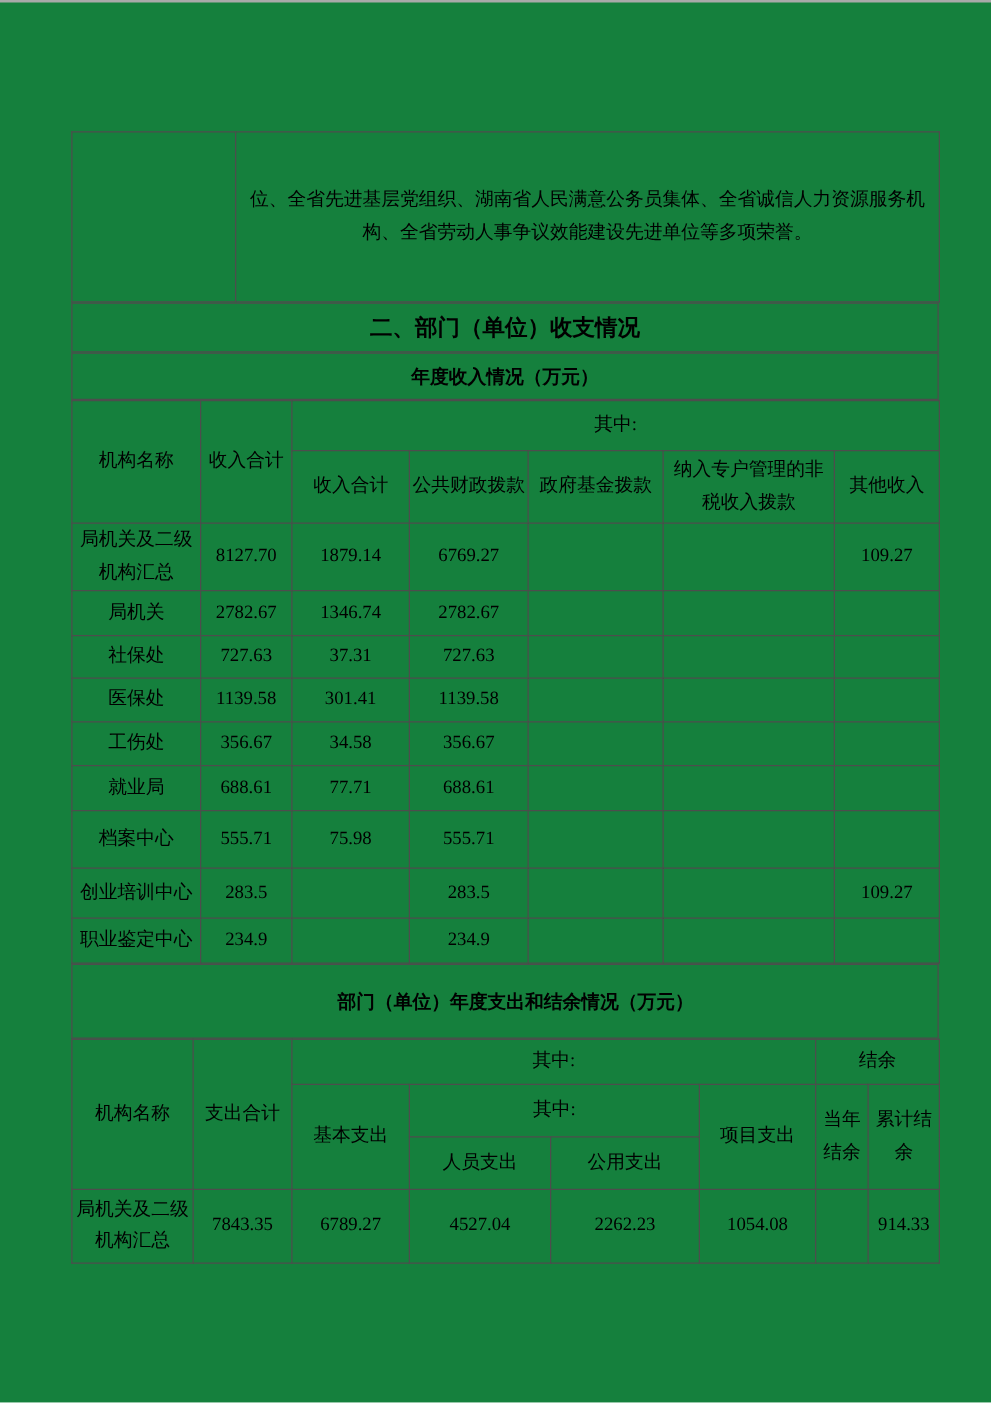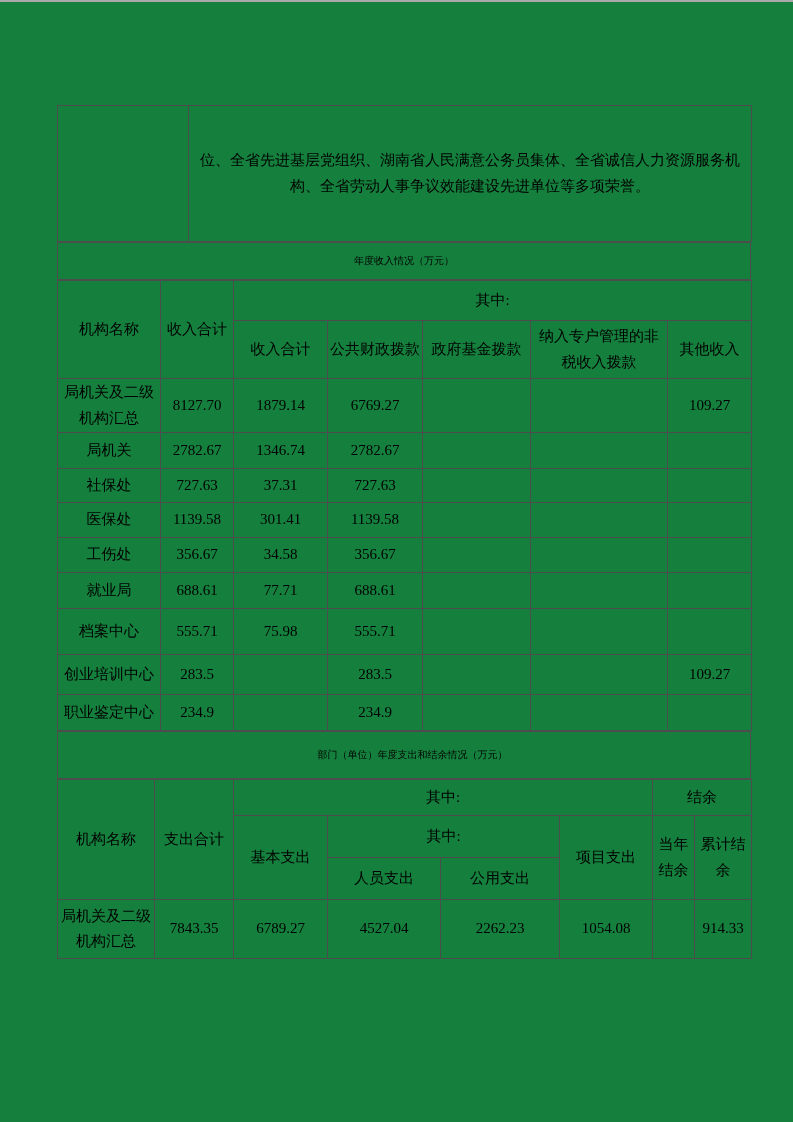--- a/index.html
+++ b/index.html
@@ -54,25 +54,25 @@
     display: flex; align-items: center; justify-content: center;
     font-family: "Liberation Sans", "DejaVu Sans", sans-serif;
     font-weight: bold;
     font-size: 18px;
   }
   
   .title-row {
     box-sizing: border-box;
     border: 1px solid #4d4d4d;
     display: flex; align-items: center; justify-content: center;
-    font-weight: normal;
-    font-size: 10px;
+    font-weight: bold;
+    font-size: 15px;
   }
   .title-income { height: 38px; }
-  .title-expense { height: 48px; padding-left: 17px; }
+  .title-expense { height: 60px; padding-left: 17px; }
   
   tr.h40 { height: 40px; }
   tr.h58 { height: 58px; }
   tr.h50 { height: 50px; }
   tr.h36 { height: 36px; }
   tr.h34 { height: 34px; }
   tr.h35 { height: 35px; }
   tr.h46 { height: 46px; }
   tr.h38 { height: 36px; }
   tr.h42 { height: 42px; }
@@ -90,20 +90,21 @@
           <col style="width:563px">
         </colgroup>
       <tbody>
           <tr class="toprow">
         <td></td>
         <td class="para">位、全省先进基层党组织、湖南省人民满意公务员集体、全省诚信人力资源服务机构、全省劳动人事争议效能建设先进单位等多项荣誉。</td>
       </tr>
     </tbody>
       </table>
 
+    <div class="heading-row">二、部门（单位）收支情况</div>
 
     <div class="title-row title-income">年度收入情况（万元）</div>
 
     <table class="blk">
       <colgroup>
         <col style="width:103px">
           <col style="width:73px">
           <col style="width:94px">
         <col style="width:95px">
           <col style="width:108px">

